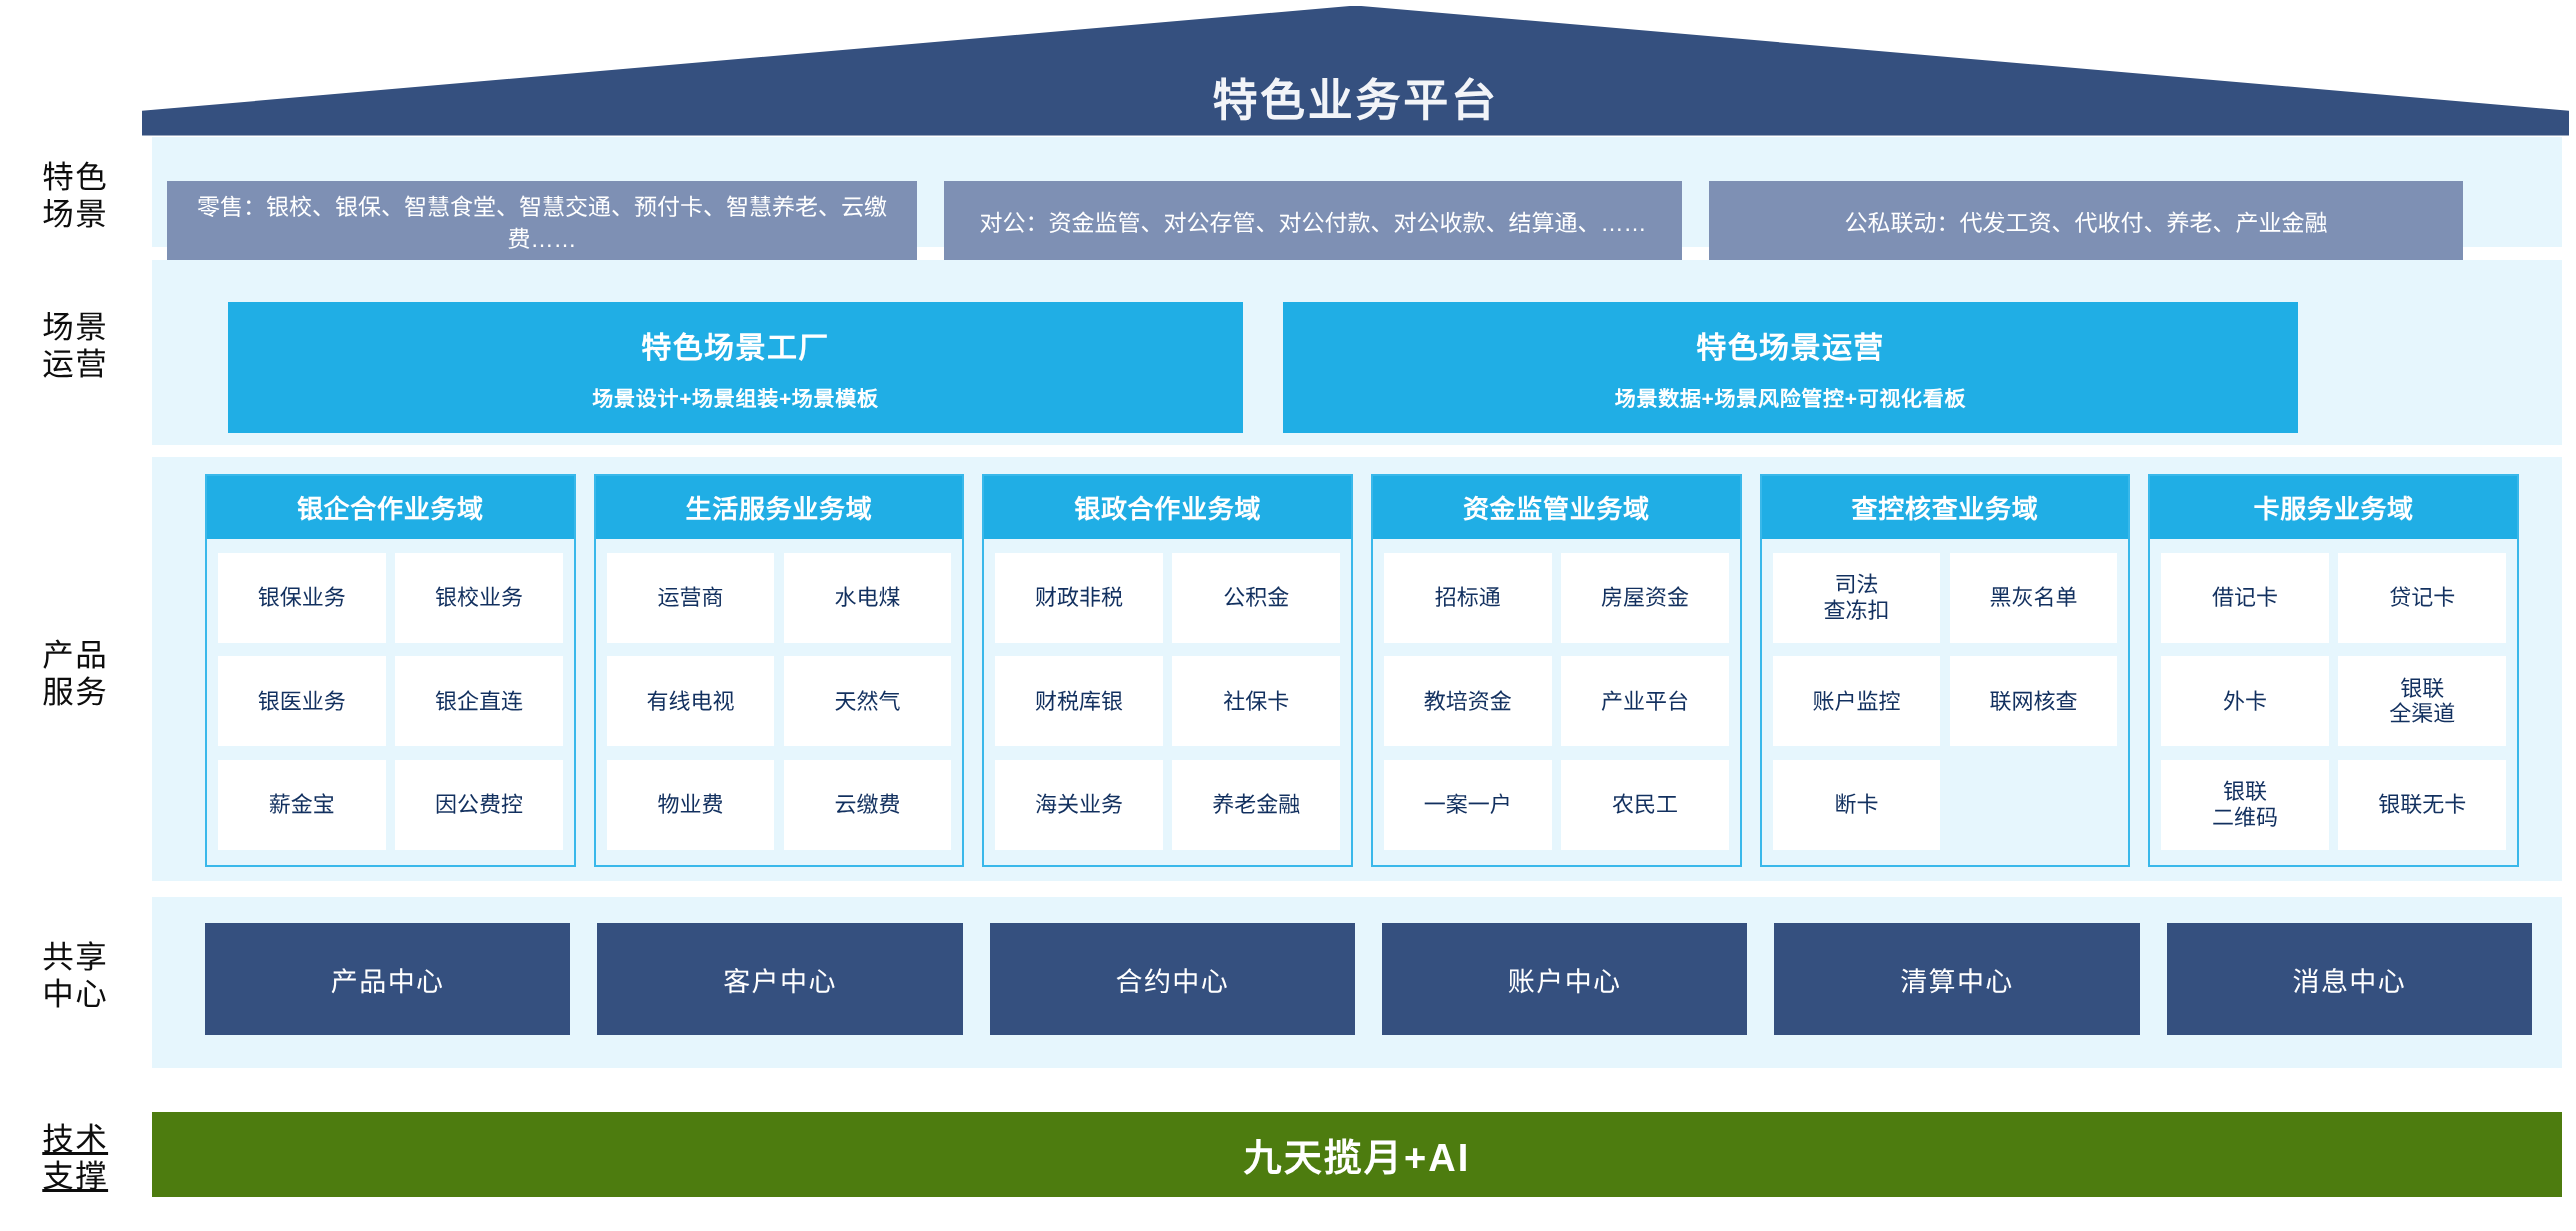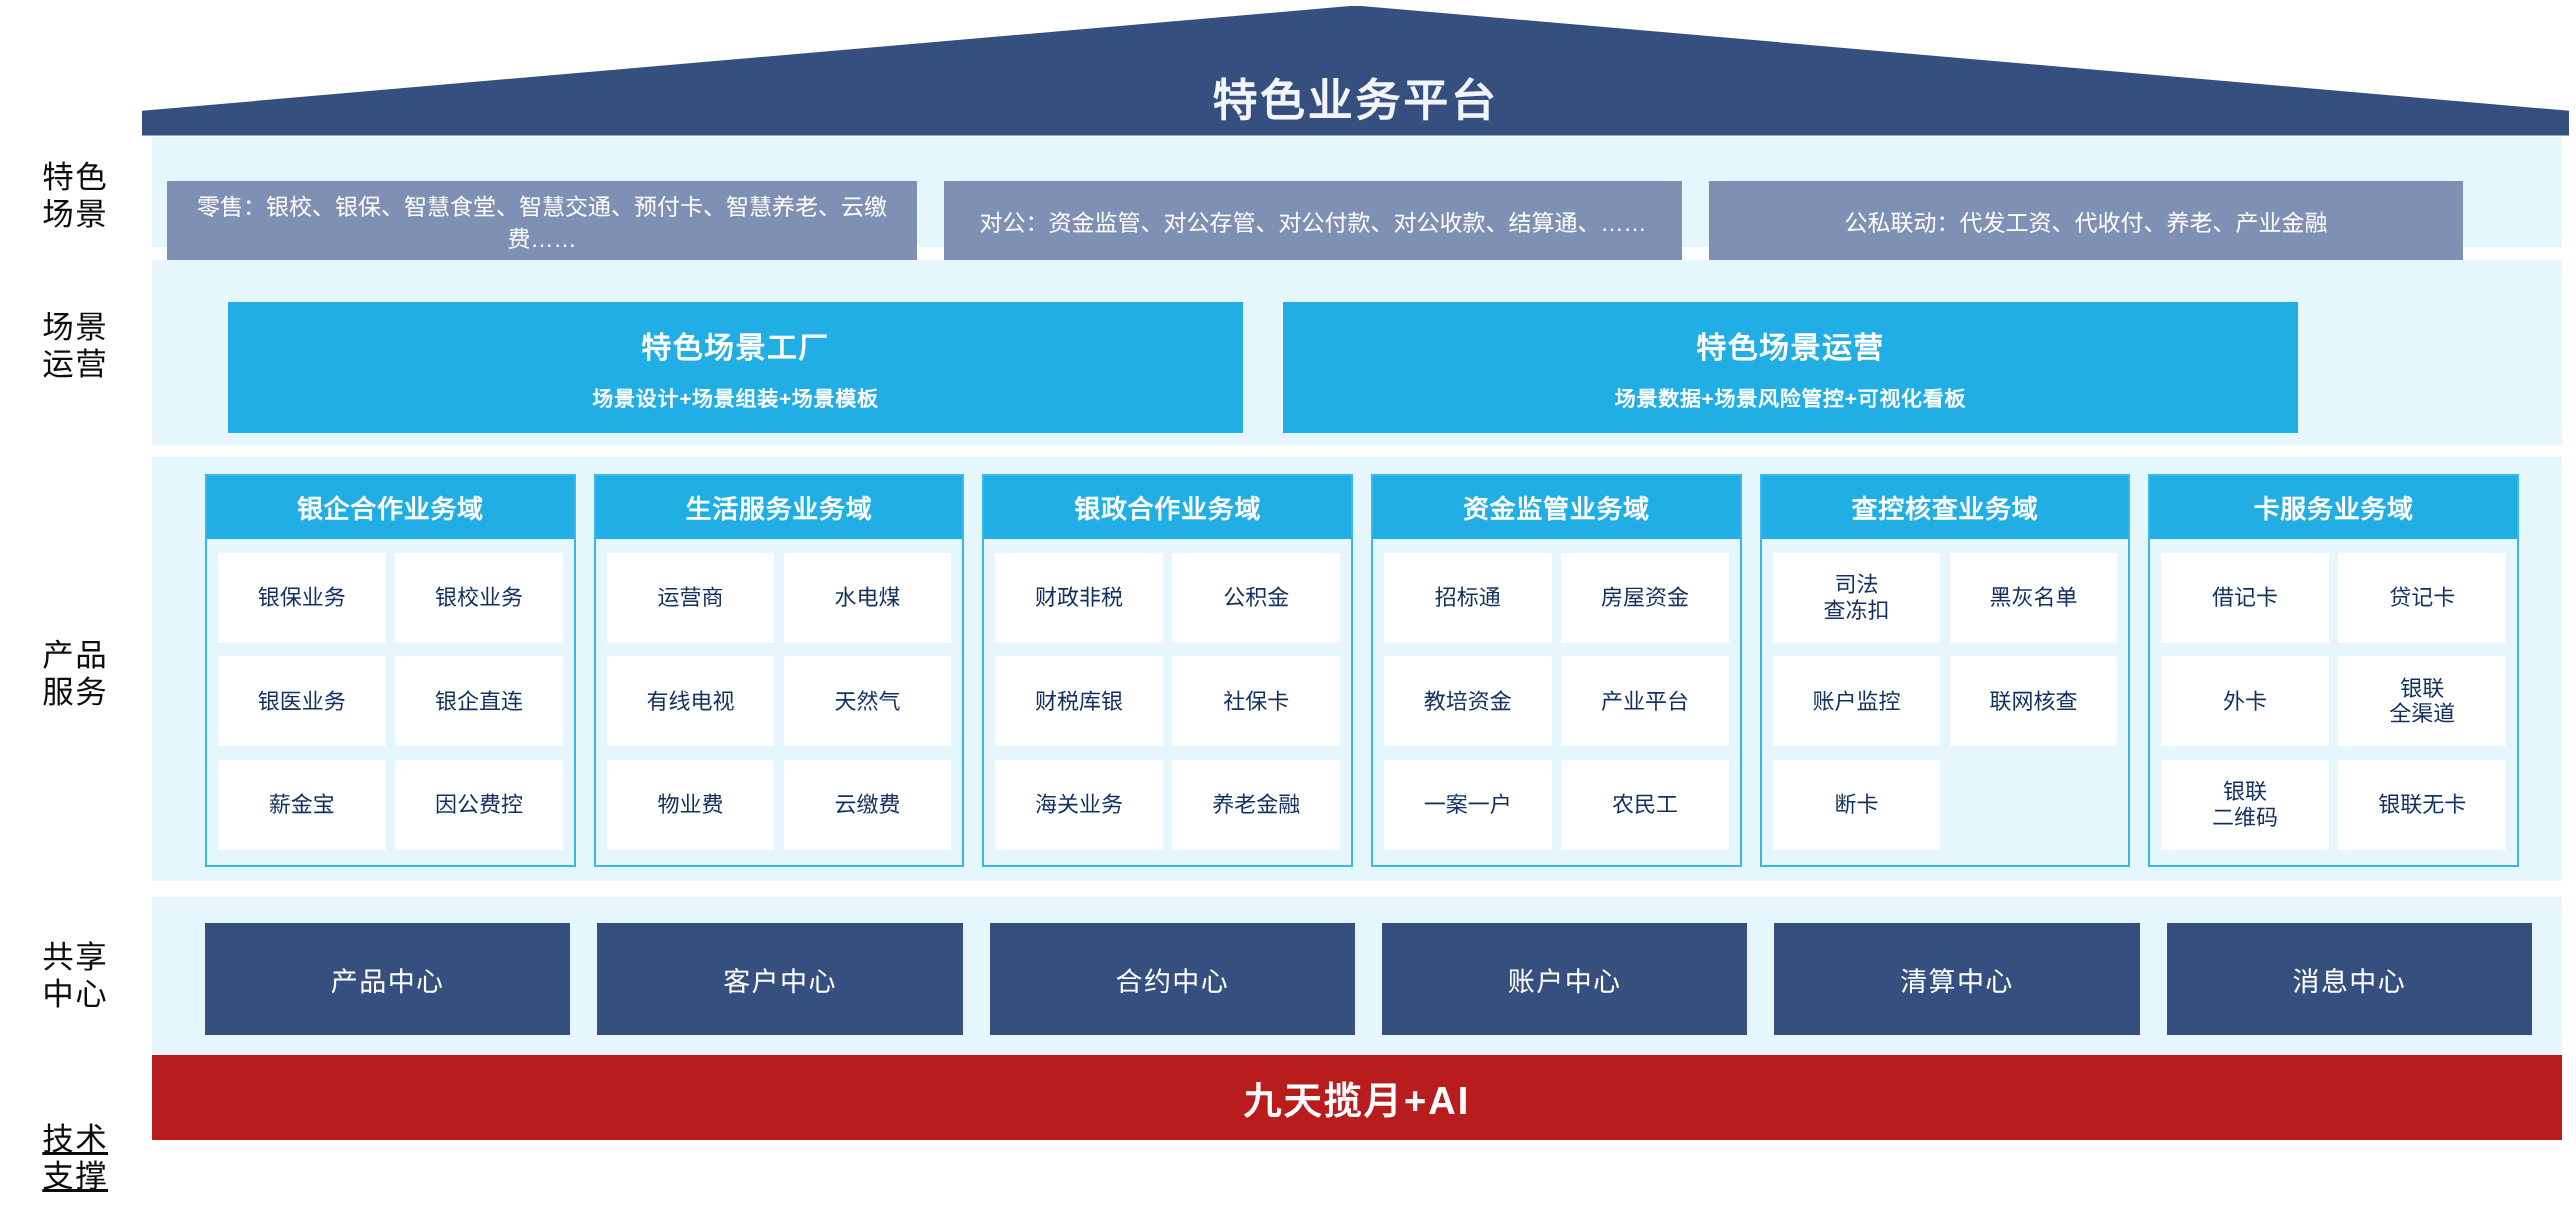--- a/index.html
+++ b/index.html
@@ -187,24 +187,24 @@
     letter-spacing: 1.4px;
     display: flex;
     align-items: center;
     justify-content: center;
   }
 
   
   .tech-bar {
     position: absolute;
     left: 152px;
-    top: 1055px;
+    top: 1112px;
     width: 2410px;
     height: 85px;
-    background: #b91c1c;
+    background: #4d7c0f;
     color: #ffffff;
     font-size: 38px;
     font-weight: bold;
     letter-spacing: 2.1px;
     display: flex;
     align-items: center;
     justify-content: center;
   }
 </style>
 </head>

